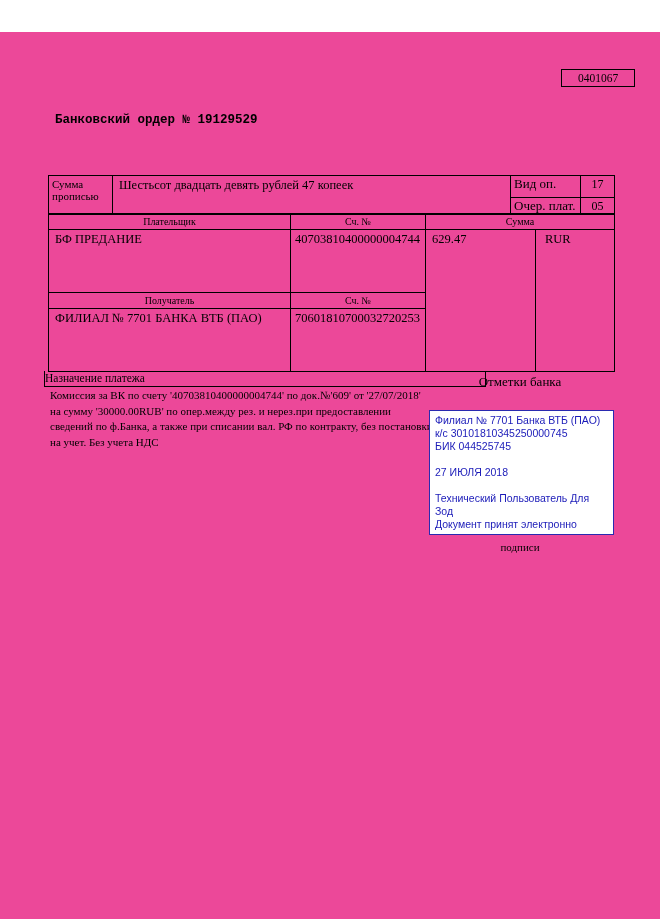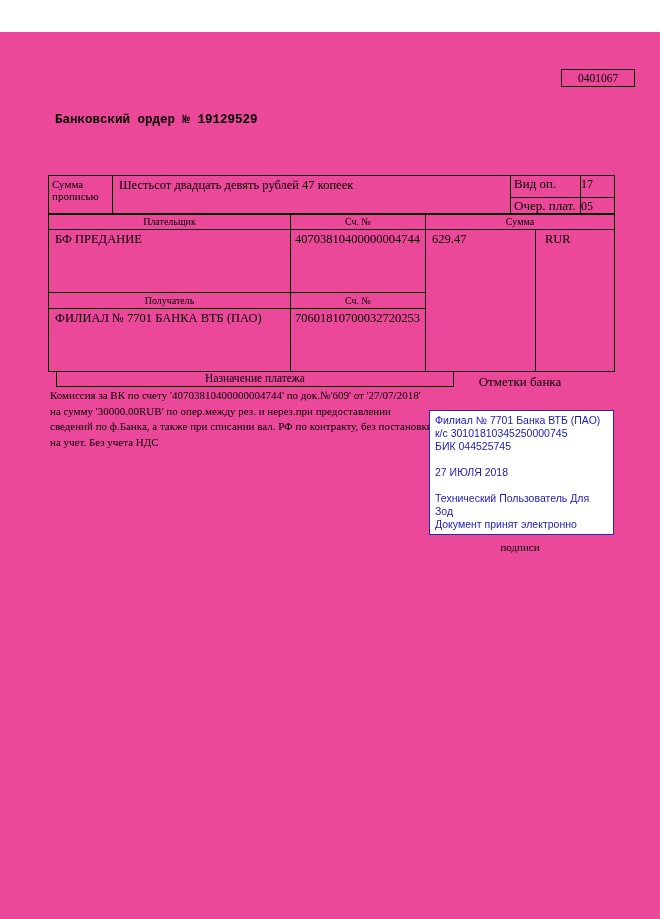--- a/index.html
+++ b/index.html
@@ -24,36 +24,36 @@
   .date-label { font-size:8.5px; margin-top:1px; }
 
   .tbl { border-collapse:collapse; position:absolute; table-layout:fixed; }
   .tbl td { border:1px solid #000; overflow:hidden; }
 
   .top-table { left:48px; top:143px; width:566px; }
   .top-table td { vertical-align:top; }
   .c-words-label { font-size:11px; padding:2px 3px; line-height:12px; }
   .c-words { font-size:12.5px; padding:2px 6px; }
   .c-op-label { font-size:13px; padding:2px 3px; line-height:12px; white-space:nowrap; }
-  .c-op-val { font-size:12px; padding-top:1px; }
+  .c-op-val { font-size:12px; text-align:center; padding-top:1px; }
   tr.r-top { height:22px; }
   tr.r-bot { height:16px; }
 
   .main-table { left:48px; top:181px; width:566px; }
   .main-table td.hdr { font-size:10px; text-align:center; vertical-align:middle; padding:1px; }
   .main-table td.data { font-size:12.5px; vertical-align:top; padding:2px 4px 2px 6px; }
   .main-table td.c-acct { padding-left:4px; }
   .main-table td.c-curr { padding-left:9px; }
   tr.hrow { height:16px; }
   tr.drow { height:63px; }
 
   .purpose-header {
-    position:absolute; left:56px; top:339px; width:398px; height:16px;
+    position:absolute; left:44px; top:339px; width:442px; height:16px;
     border-left:1px solid #000; border-right:1px solid #000; border-bottom:1px solid #000;
-    font-size:11.5px; text-align:center; line-height:15px;
+    font-size:11.5px; line-height:15px;
   }
   .bank-marks-header {
     position:absolute; left:426px; top:342px; width:188px;
     text-align:center; font-size:13px;
   }
 
   .purpose-text {
     position:absolute; left:50px; top:356px; width:384px;
     font-size:11px; line-height:15.5px;
   }

